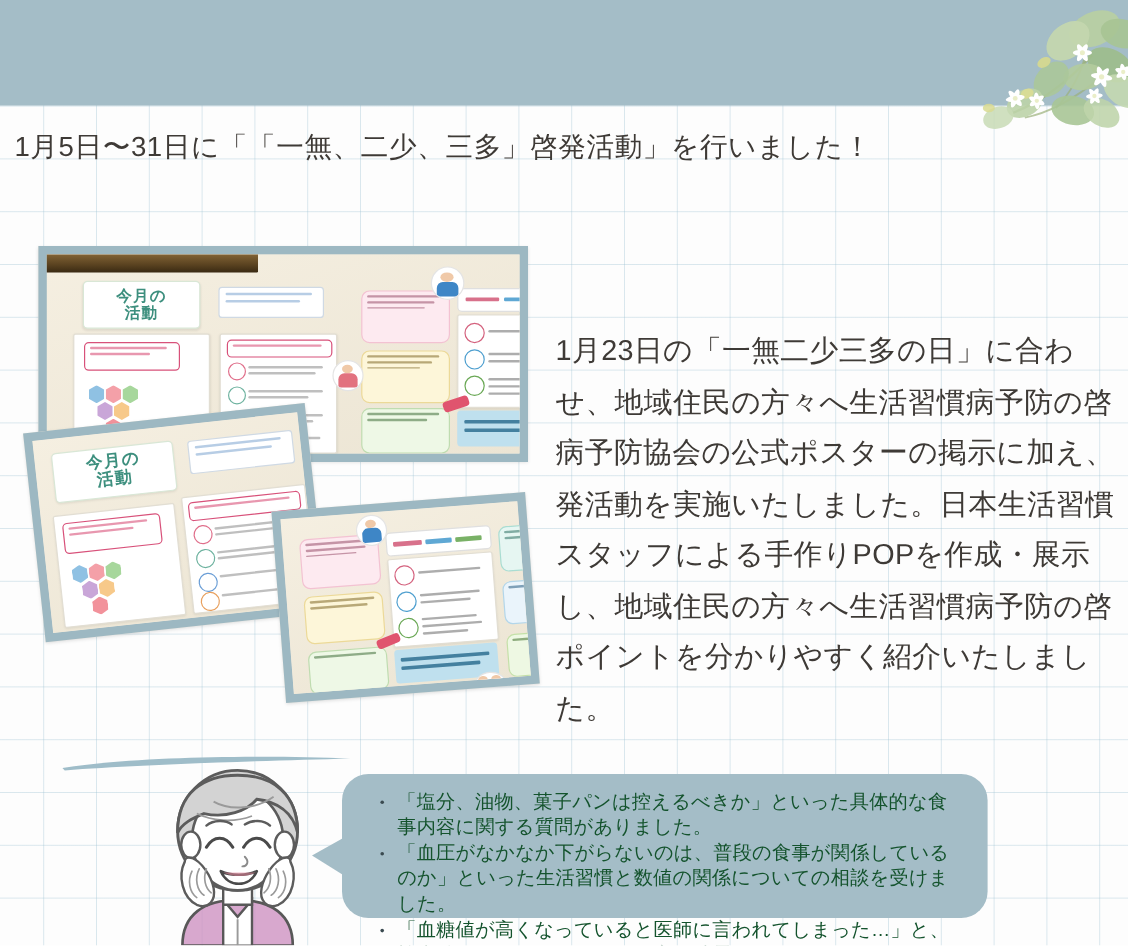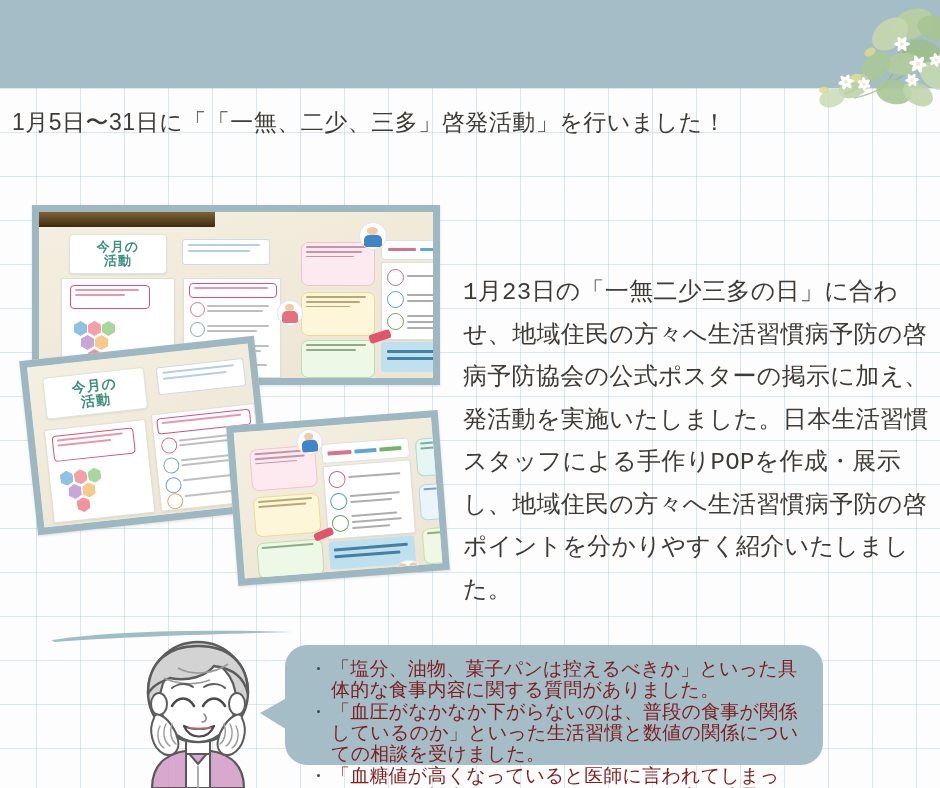--- a/index.html
+++ b/index.html
@@ -32,21 +32,21 @@
   .intro{
     position:absolute;left:12px;top:100px;width:860px;
     color:#3e3a36;
     font-size:23px;
     line-height:45px;
     letter-spacing:.5px;
   }
   .intro div{white-space:nowrap;}
 
   
-  .collage{position:absolute;left:0;top:188px;width:470px;height:410px;}
+  .collage{position:absolute;left:0;top:188px;width:470px;height:410px;font-family:Liberation Serif, serif;}
   .photo{
     position:absolute;
     border:7px solid #9db8c2;
     background:#efe9dd;
     box-sizing:border-box;
     overflow:hidden;
     box-shadow:0 1px 3px rgba(0,0,0,.12);
   }
   .photo.p1{left:32px;top:17px;width:408px;height:180px;}
   .photo.p2{left:28px;top:160px;width:236px;height:175px;transform:rotate(-6.2deg);}
@@ -97,21 +97,21 @@
   .headline{
     position:absolute;background:#fff;border:1.3px solid #dfdfdf;border-radius:4px;
   }
   .bluebar{position:absolute;background:#bfe0ee;border-radius:3px;}
 
   
   .bodytext{
     position:absolute;left:463px;top:272px;width:460px;
     color:#3e3a36;font-size:24px;line-height:42.5px;letter-spacing:.3px;
   }
-  .bodytext div{white-space:nowrap;font-family:Liberation Mono, monospace;}
+  .bodytext div{white-space:nowrap;}
 
   
   .voices-head{
     position:absolute;left:55px;top:596px;
     font-size:30px;letter-spacing:5px;color:#3e3a36;
   }
   .voices-underline{
     position:absolute;left:48px;top:628px;width:250px;height:16px;
   }
 
@@ -124,21 +124,21 @@
     background:#a4bdc7;border-radius:22px;
   }
   .bubble-tail{
     position:absolute;left:258px;top:695px;width:34px;height:40px;
   }
   .bubble ul{
     margin:0;padding:13px 18px 0 30px;list-style:none;
   }
   .bubble li{
     position:relative;
-    color:#7f1d1d;font-size:19px;line-height:21.2px;
+    color:#14532d;font-size:16px;line-height:21.2px;
     letter-spacing:.2px;
     padding-left:16px;
     margin-bottom:.5px;
   }
   .bubble li::before{
     content:"";position:absolute;left:2px;top:9px;
     width:3.2px;height:3.2px;border-radius:50%;background:#3a4a50;
   }
 </style>
 </head>

